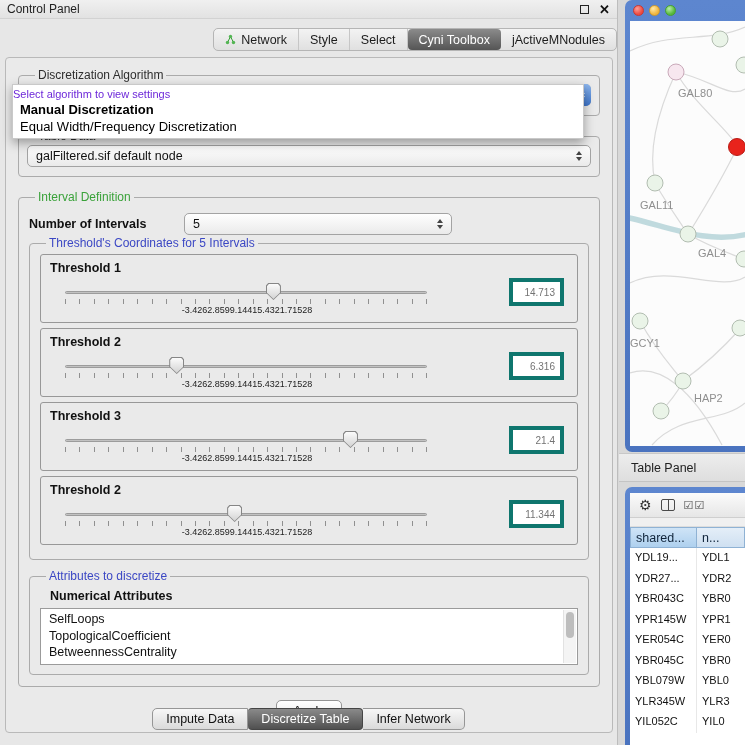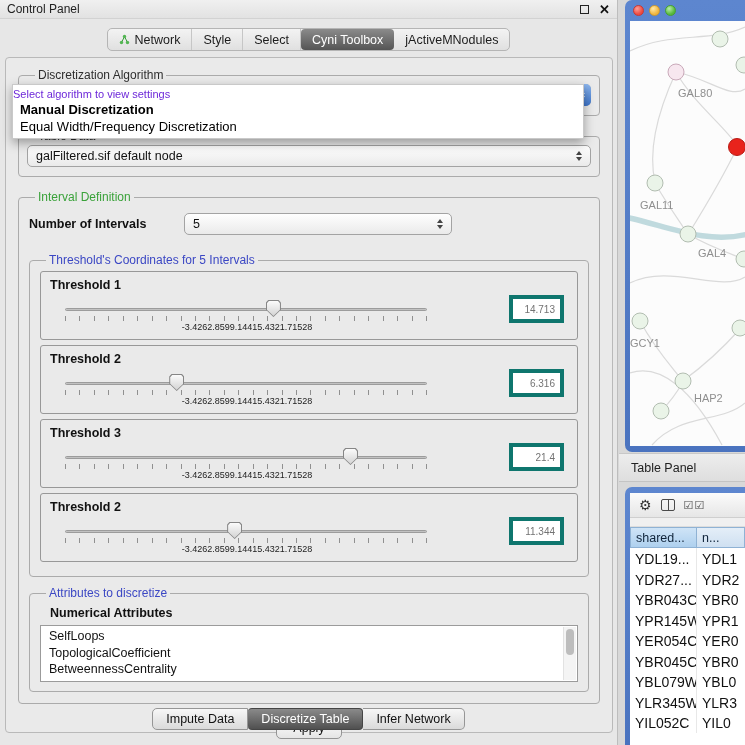--- a/index.html
+++ b/index.html
@@ -8,21 +8,21 @@
   .stage{position:relative;width:745px;height:745px;background:#d8d8d8;overflow:hidden}
 
   
   .control-panel{position:absolute;left:0;top:0;width:618px;height:745px;background:#e7e7e7;border-right:1px solid #bdbdbd}
   .titlebar{height:19px;display:flex;align-items:center;justify-content:space-between;padding:0 7px;
     font-size:12px;color:#222;background:linear-gradient(#f0f0f0,#e2e2e2);border-bottom:1px solid #d2d2d2}
   .win-controls{display:flex;gap:10px;align-items:center}
   .float-btn{width:9px;height:9px;border:1.5px solid #222;display:inline-block;background:transparent}
   .close-btn{font-size:13px;font-weight:bold;color:#111;line-height:1;cursor:default}
 
-  .tabrow{display:flex;justify-content:center;padding:9px 0 4px}
+  .tabrow{display:flex;justify-content:flex-end;padding:9px 0 4px}
   .tabbar{display:flex;align-items:stretch;border:1px solid #b5b5b5;border-radius:5px;
     background:linear-gradient(#f3f3f3,#e0e0e0);height:23px;overflow:hidden}
   .tab{display:flex;align-items:center;gap:5px;padding:0 11px;font-size:12.5px;color:#1c1c1c;border-right:1px solid #c6c6c6;white-space:nowrap}
   .tab:last-child{border-right:none}
   .tab.selected{background:linear-gradient(#8b8b8b,#555);color:#fff;border-radius:4px;border-right:none}
 
   .panel-body{position:absolute;left:5px;top:57px;width:608px;height:676px;border:1px solid #b9b9b9;
     border-radius:4px;background:#eaeaea;padding:10px 10px 0;z-index:1}
 
   fieldset{border:1px solid #ababab;border-radius:4px;margin:0 2px 13px;padding:2px 8px 9px;position:relative;min-inline-size:0}
@@ -42,21 +42,21 @@
   .macstep b{width:0;height:0;border-left:3px solid transparent;border-right:3px solid transparent}
   .macstep b.up{border-bottom:4px solid #fff}
   .macstep b.down{border-top:4px solid #fff}
 
   .algo-popup{position:absolute;left:6px;top:26px;width:572px;background:#fff;border:1px solid #c9c9c9;
     box-shadow:0 4px 10px rgba(0,0,0,.35);z-index:9;padding:1px 0 3px}
   .popup-hint{text-align:left;color:#6d28d9;font-size:11px;padding:2px 0 1px}
   .popup-opt{font-size:13px;color:#000;padding:1px 7px;line-height:15px}
   .popup-opt.bold{font-weight:bold}
 
-  .num-row{display:flex;align-items:center;margin:7px 2px 18px}
+  .num-row{display:flex;align-items:center;margin:7px 2px 1px}
   .num-label{font-weight:bold;font-size:12.5px;width:155px;color:#111}
   .num-combo{width:268px}
 
   .thresholds-group{margin-bottom:9px}
   .attrs-group{margin-bottom:2px}
 
   .threshold-panel{border:1px solid #989898;border-radius:3px;height:69px;position:relative;margin:2px 2px 5px;background:#eaeaea}
   .t-label{position:absolute;left:9px;top:6px;font-size:12.5px;font-weight:bold;color:#111}
   .t-value{position:absolute;right:13px;top:23px;width:55px;height:28px;background:#fff;border:4px solid #0f766e;
     font-size:10px;display:flex;align-items:center;justify-content:flex-end;padding-right:5px;color:#737373}
@@ -112,21 +112,21 @@
   .gear{font-size:14px;color:#333;line-height:1}
   .colicon{width:14px;height:12px;border:1.5px solid #4a4a4a;border-radius:2px;position:relative;flex:none}
   .colicon::after{content:"";position:absolute;left:50%;top:0;bottom:0;width:1.5px;background:#4a4a4a}
   .cks{font-size:11px;color:#444;letter-spacing:1px;line-height:1}
   .tw-gap{height:9px;background:#f0f0f0;border-bottom:1px solid #ddd}
   .tw-header{display:flex;height:21px;font-size:12.5px}
   .th1{width:67px;background:linear-gradient(#cfe4f7,#aed0ee);border:1px solid #8fb2d4;
     display:flex;align-items:center;padding:0 5px;color:#10243a;overflow:hidden;white-space:nowrap}
   .th2{flex:1;background:linear-gradient(#e4eef8,#cfe0f1);border:1px solid #8fb2d4;border-left:none;
     display:flex;align-items:center;padding:0 5px;color:#10243a;overflow:hidden;white-space:nowrap}
-  .tw-row{display:flex;height:20.5px;background:#fff;font-size:14px;color:#111}
+  .tw-row{display:flex;height:20.5px;background:#fff;font-size:11px;color:#111}
   .td1{width:67px;padding:3px 0 0 5px;border-right:1px solid #e8e8e8;overflow:hidden;white-space:nowrap}
   .td2{flex:1;padding:3px 0 0 5px;overflow:hidden;white-space:nowrap}
 </style>
 </head>
 <body>
 
 <div class="stage">
 
   <div class="control-panel">
 

